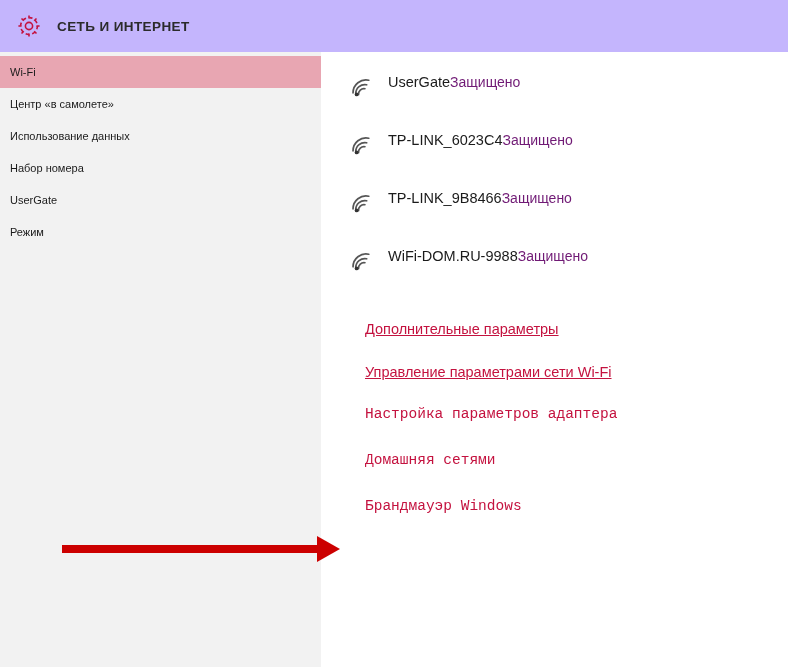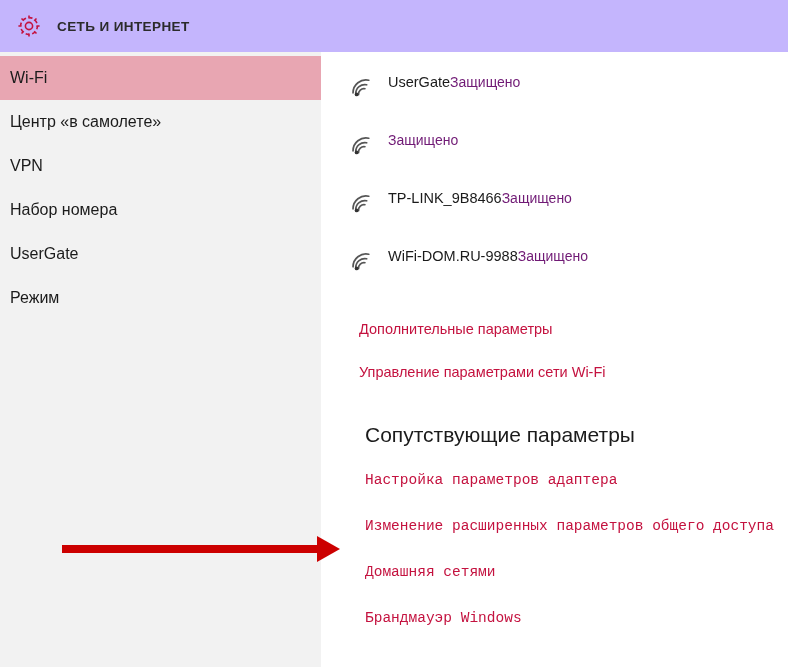--- a/index.html
+++ b/index.html
@@ -50,25 +50,25 @@
     height: 615px;
   }
   .sidebar {
     width: 321px;
     flex: 0 0 321px;
     background: #f2f2f2;
     padding-top: 4px;
     box-sizing: border-box;
   }
   .nav-item {
-    height: 44px;
+    height: 32px;
     display: flex;
     align-items: center;
     padding-left: 10px;
-    font-size: 16px;
+    font-size: 11px;
     color: #1b1b1b;
     box-sizing: border-box;
   }
   .nav-item.selected {
     background: #e8a6b2;
     font-weight: normal;
   }
   .content {
     flex: 1 1 auto;
     padding-left: 23px;
@@ -111,21 +111,22 @@
   }
   
   .link {
     display: block;
     font-size: 14.5px;
     color: #c4123f;
     text-decoration: none;
     line-height: 18px;
   }
   .link-top {
-    margin-left: 15px;
+    margin-left: 21px;
+    text-decoration: underline;
   }
   .link-1 { margin-top: 20px; }
   .link-2 { margin-top: 25px; }
   .section-title {
     font-size: 21px;
     color: #1b1b1b;
     margin-top: 42px;
     margin-left: 21px;
     font-weight: normal;
   }
@@ -168,21 +169,21 @@
   <div class="body">
 
     <div class="sidebar">
       <div class="nav-item selected">
         <span>Wi-Fi</span>
       </div>
       <div class="nav-item">
         <span>Центр «в самолете»</span>
       </div>
       <div class="nav-item">
-        <span>VPN</span>
+        <span>Использование данных</span>
       </div>
       <div class="nav-item">
         <span>Набор номера</span>
       </div>
       <div class="nav-item">
         <span>UserGate</span>
       </div>
       <div class="nav-item">
         <span>Режим</span>
       </div>
@@ -214,20 +215,21 @@
             <svg width="26" height="22" viewBox="0 0 26 22">
               <g fill="none" stroke="#555" stroke-width="1.7" stroke-linecap="round">
                 <path d="M4 15 A13 13 0 0 1 22 6" transform="rotate(-12 13 11)"></path>
                 <path d="M6.5 16.5 A9 9 0 0 1 19 10" transform="rotate(-12 13 11)"></path>
                 <path d="M9 18 A5.5 5.5 0 0 1 16.5 13.5" transform="rotate(-12 13 11)"></path>
               </g>
               <circle cx="8.6" cy="18.4" r="1.9" fill="#333"></circle>
             </svg>
           </span>
           <span class="wifi-text">
+            <span class="wifi-name">TP-LINK_6023C4</span>
             <span class="wifi-status">Защищено</span>
           </span>
         </div>
 
         <div class="wifi-row">
           <span class="wifi-icon">
             <svg width="26" height="22" viewBox="0 0 26 22">
               <g fill="none" stroke="#555" stroke-width="1.7" stroke-linecap="round">
                 <path d="M4 15 A13 13 0 0 1 22 6" transform="rotate(-12 13 11)"></path>
                 <path d="M6.5 16.5 A9 9 0 0 1 19 10" transform="rotate(-12 13 11)"></path>
@@ -257,25 +259,23 @@
             <span class="wifi-name">WiFi-DOM.RU-9988</span>
             <span class="wifi-status">Защищено</span>
           </span>
         </div>
 
       </div>
 
       <a class="link link-top link-1" href="#">Дополнительные параметры</a>
       <a class="link link-top link-2" href="#">Управление параметрами сети Wi-Fi</a>
 
-      <div class="section-title">Сопутствующие параметры</div>
 
       <div class="related-links">
         <a class="link" href="#">Настройка параметров адаптера</a>
-        <a class="link" href="#">Изменение расширенных параметров общего доступа</a>
         <a class="link" href="#">Домашняя сетями</a>
         <a class="link" href="#">Брандмауэр Windows</a>
       </div>
 
     </div>
   </div>
 
   <div class="arrow-wrap">
     <svg width="788" height="667">
       <g>

